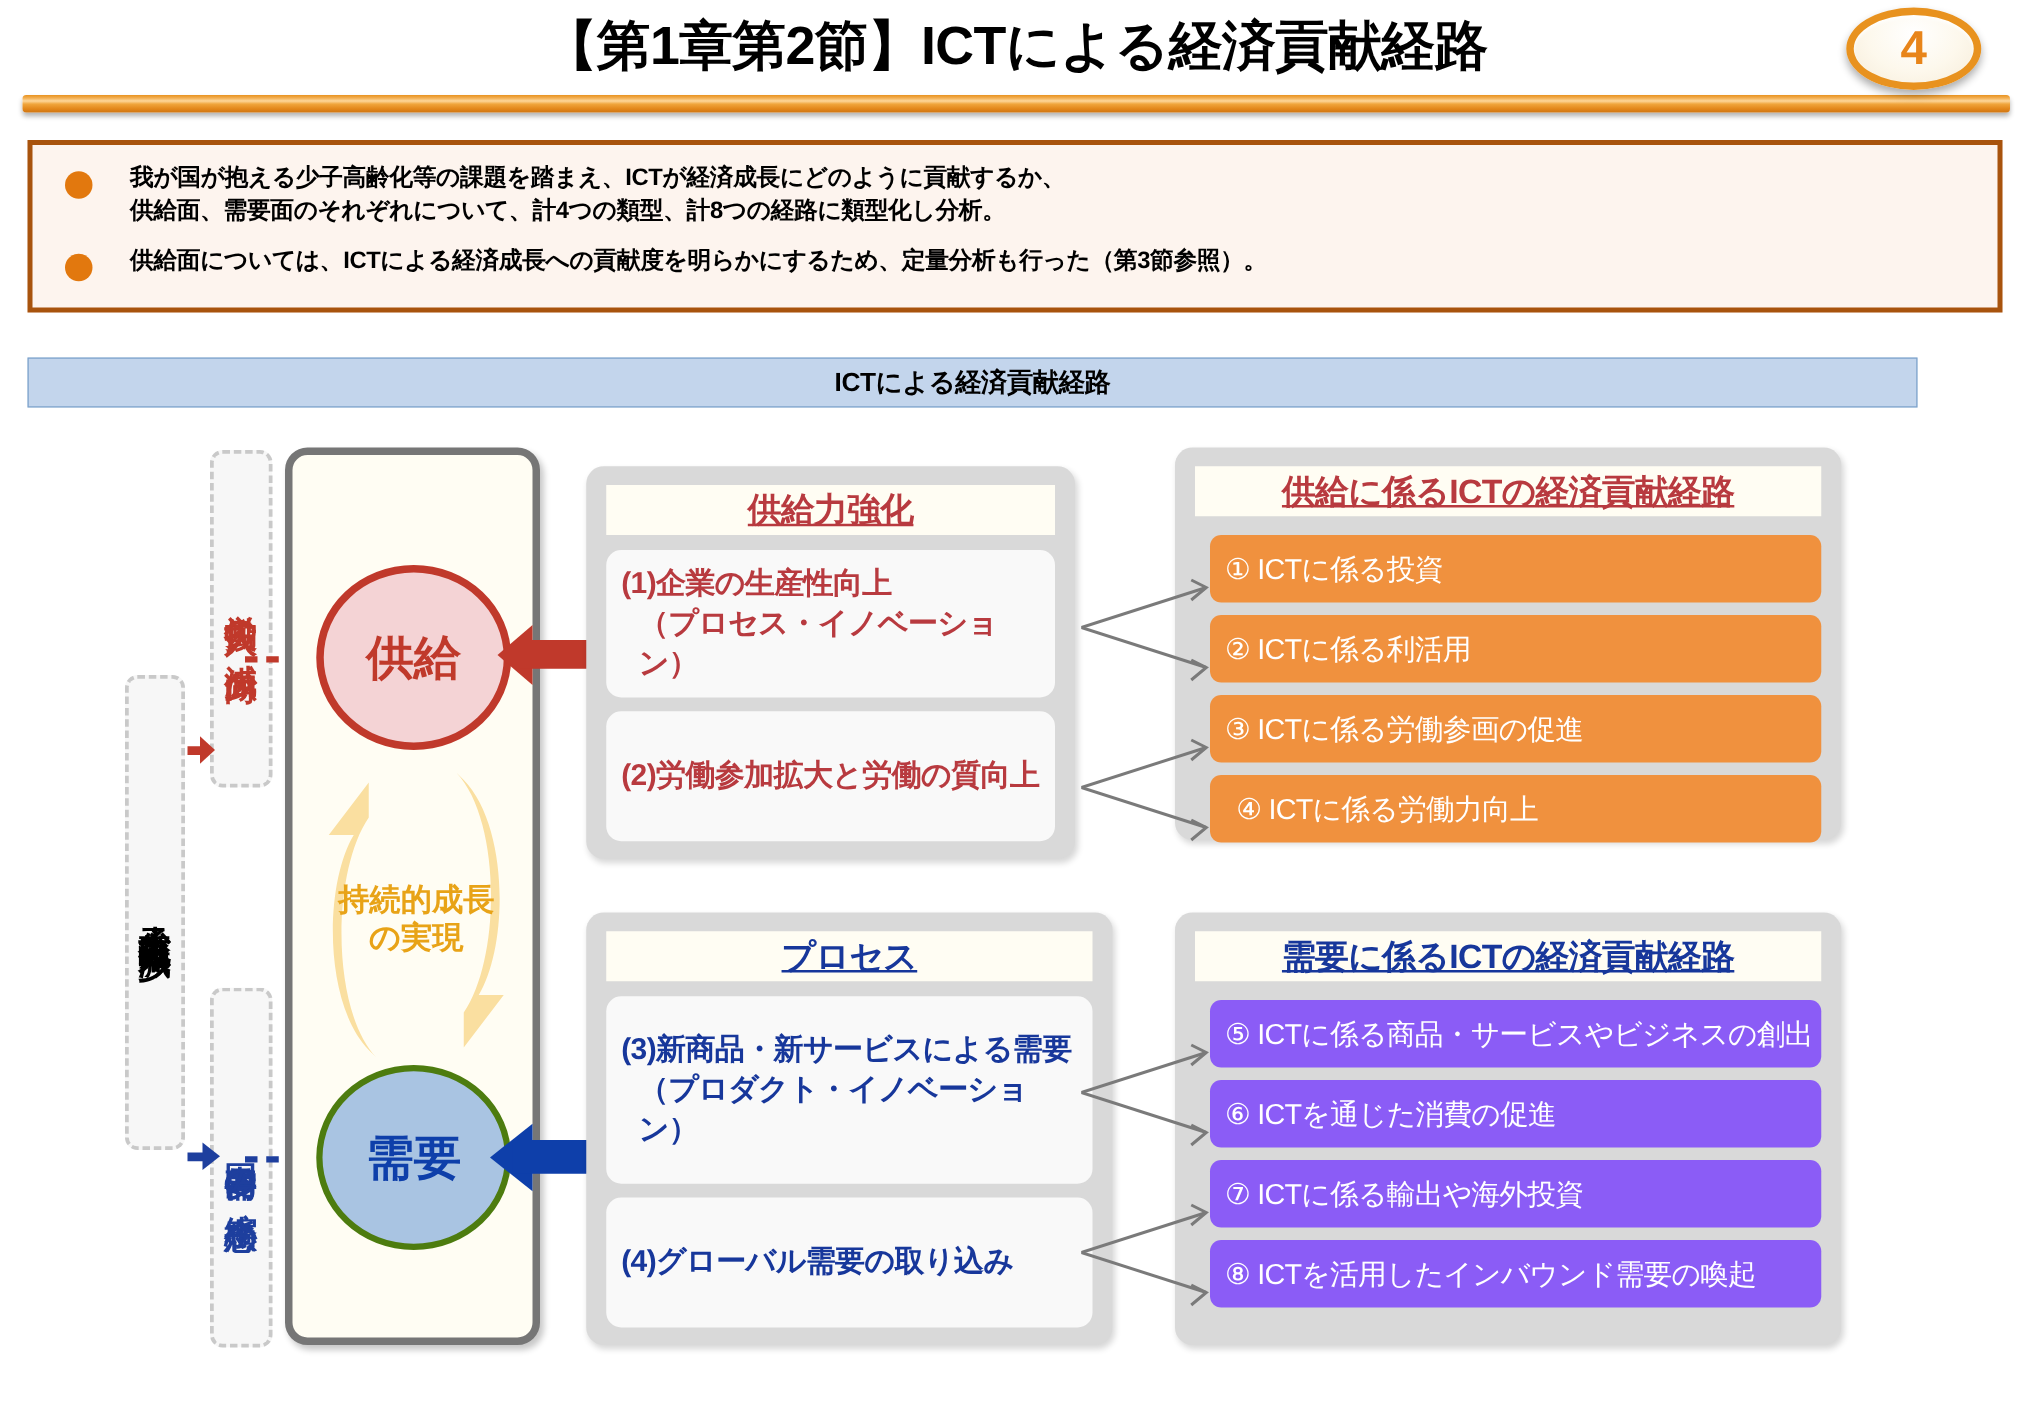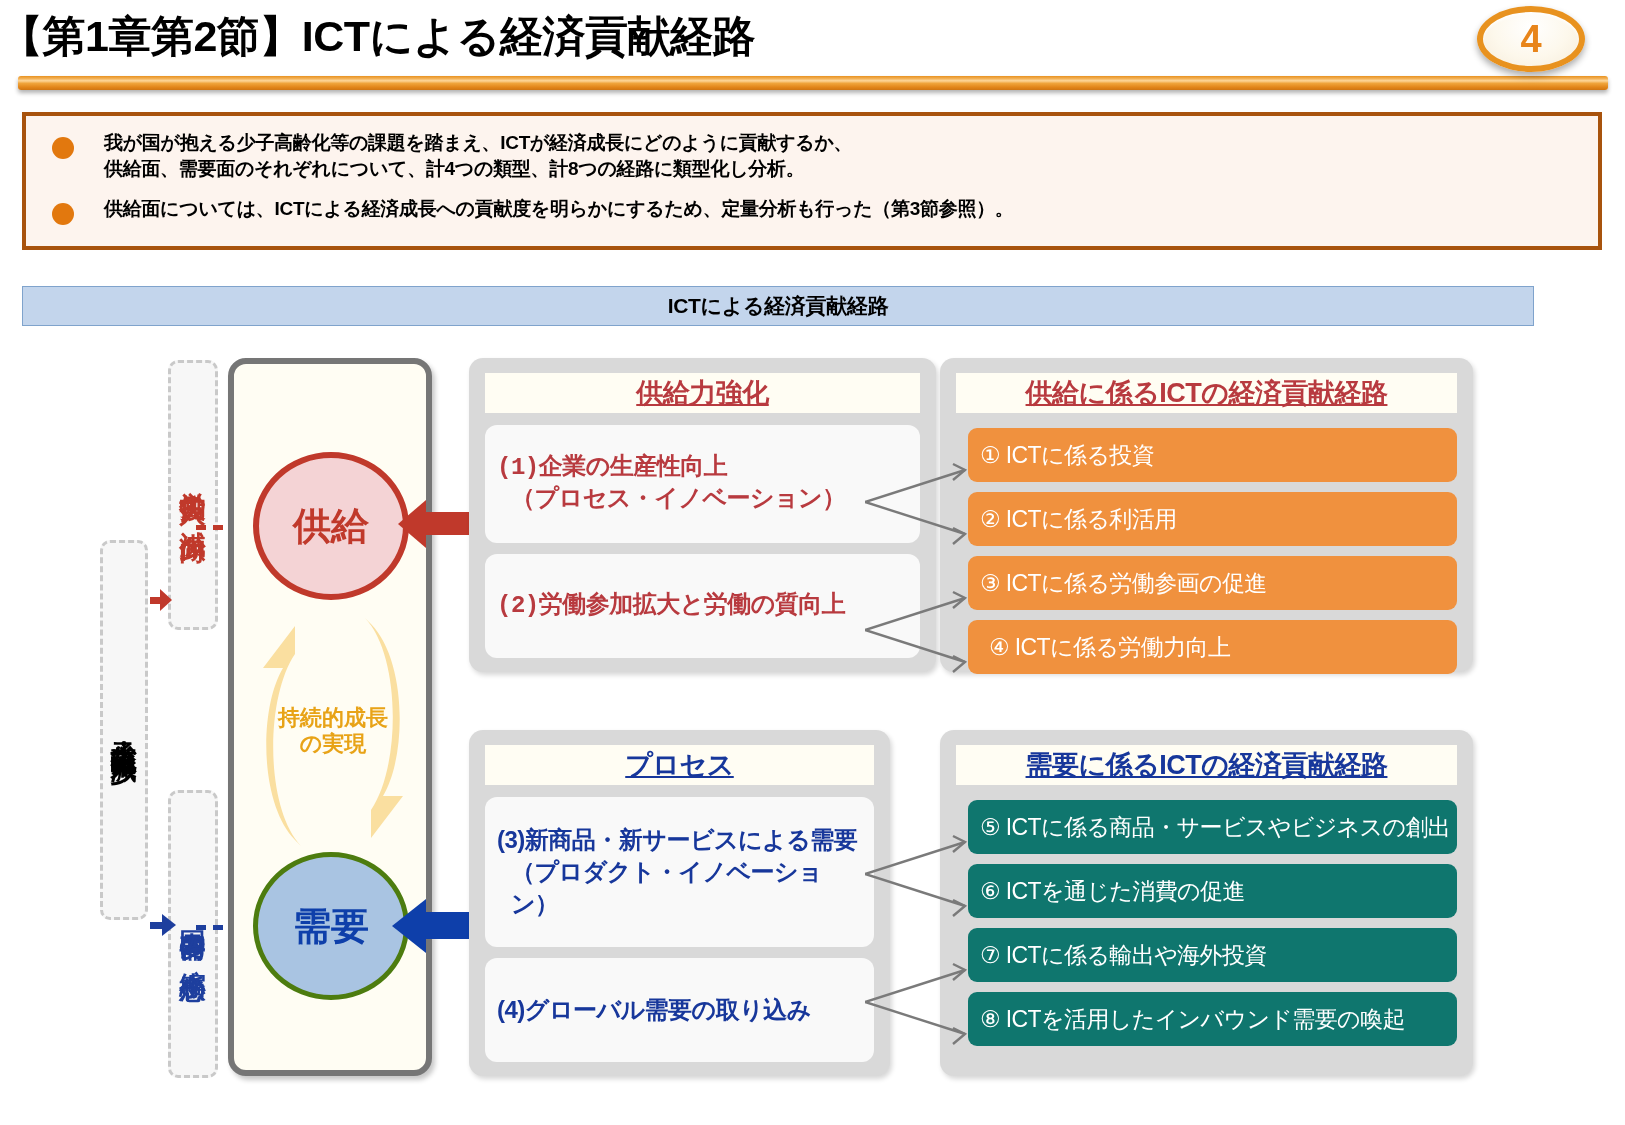--- a/index.html
+++ b/index.html
@@ -14,21 +14,21 @@
     overflow: hidden;
     font-family: "Liberation Sans", "DejaVu Sans", sans-serif;
   }
 
   
   .slide-title {
     position: absolute;
     left: 0;
     top: 8px;
     width: 1625px;
-    text-align: left;
+    text-align: center;
     font-size: 43px;
     font-weight: bold;
     color: #000000;
     letter-spacing: -0.5px;
     white-space: nowrap;
   }
 
   .title-rule {
     position: absolute;
     left: 18px;
@@ -230,21 +230,21 @@
   .cycle-svg {
     position: absolute;
     left: 243px; top: 608px;
     width: 180px; height: 248px;
   }
   .cycle-label {
     position: absolute;
     left: 243px; top: 705px;
     width: 180px;
     text-align: center;
-    font-size: 22px;
+    font-size: 25px;
     font-weight: bold;
     color: #e8a317;
     line-height: 1.2;
   }
 
   
   .big-arrow { position: absolute; }
   .big-arrow .bshaft { position: absolute; top: 0; left: 18px; }
   .big-arrow .bhead {
     position: absolute; top: -12px; left: 0;
@@ -261,21 +261,21 @@
   #big-arrow-demand .bhead { border-right: 34px solid #0e3faa; border-top: 27px solid transparent; border-bottom: 27px solid transparent; top: -13px; }
 
   
   .group-panel {
     position: absolute;
     background: #d9d9d9;
     border-radius: 14px;
     box-shadow: 2px 3px 5px rgba(0,0,0,0.16);
     box-sizing: border-box;
   }
-  #panel-supply-force  { left: 469px;  top: 358px; width: 467px; height: 314px; font-family: Liberation Mono, monospace; }
+  #panel-supply-force  { left: 469px;  top: 373px; width: 391px; height: 314px; }
   #panel-supply-paths  { left: 940px;  top: 358px; width: 533px; height: 314px; }
   #panel-demand-force  { left: 469px;  top: 730px; width: 421px; height: 346px; }
   #panel-demand-paths  { left: 940px;  top: 730px; width: 533px; height: 346px; }
 
   .panel-heading {
     position: absolute;
     left: 16px;
     top: 15px;
     right: 16px;
     height: 40px;
@@ -323,21 +323,21 @@
     display: flex;
     align-items: center;
     box-sizing: border-box;
     padding: 0 12px;
     font-size: 23px;
     color: #ffffff;
     letter-spacing: -0.6px;
     white-space: nowrap;
   }
   .path-orange { background: #f0913e; }
-  .path-blue   { background: #0f766e; }
+  .path-blue   { background: #8b5cf6; }
 
   #path-1 { top: 70px; }
   #path-2 { top: 134px; }
   #path-3 { top: 198px; }
   #path-4 { top: 262px; padding-left: 21px; }
   #path-5 { top: 70px; }
   #path-6 { top: 134px; }
   #path-7 { top: 198px; }
   #path-8 { top: 262px; }
 

